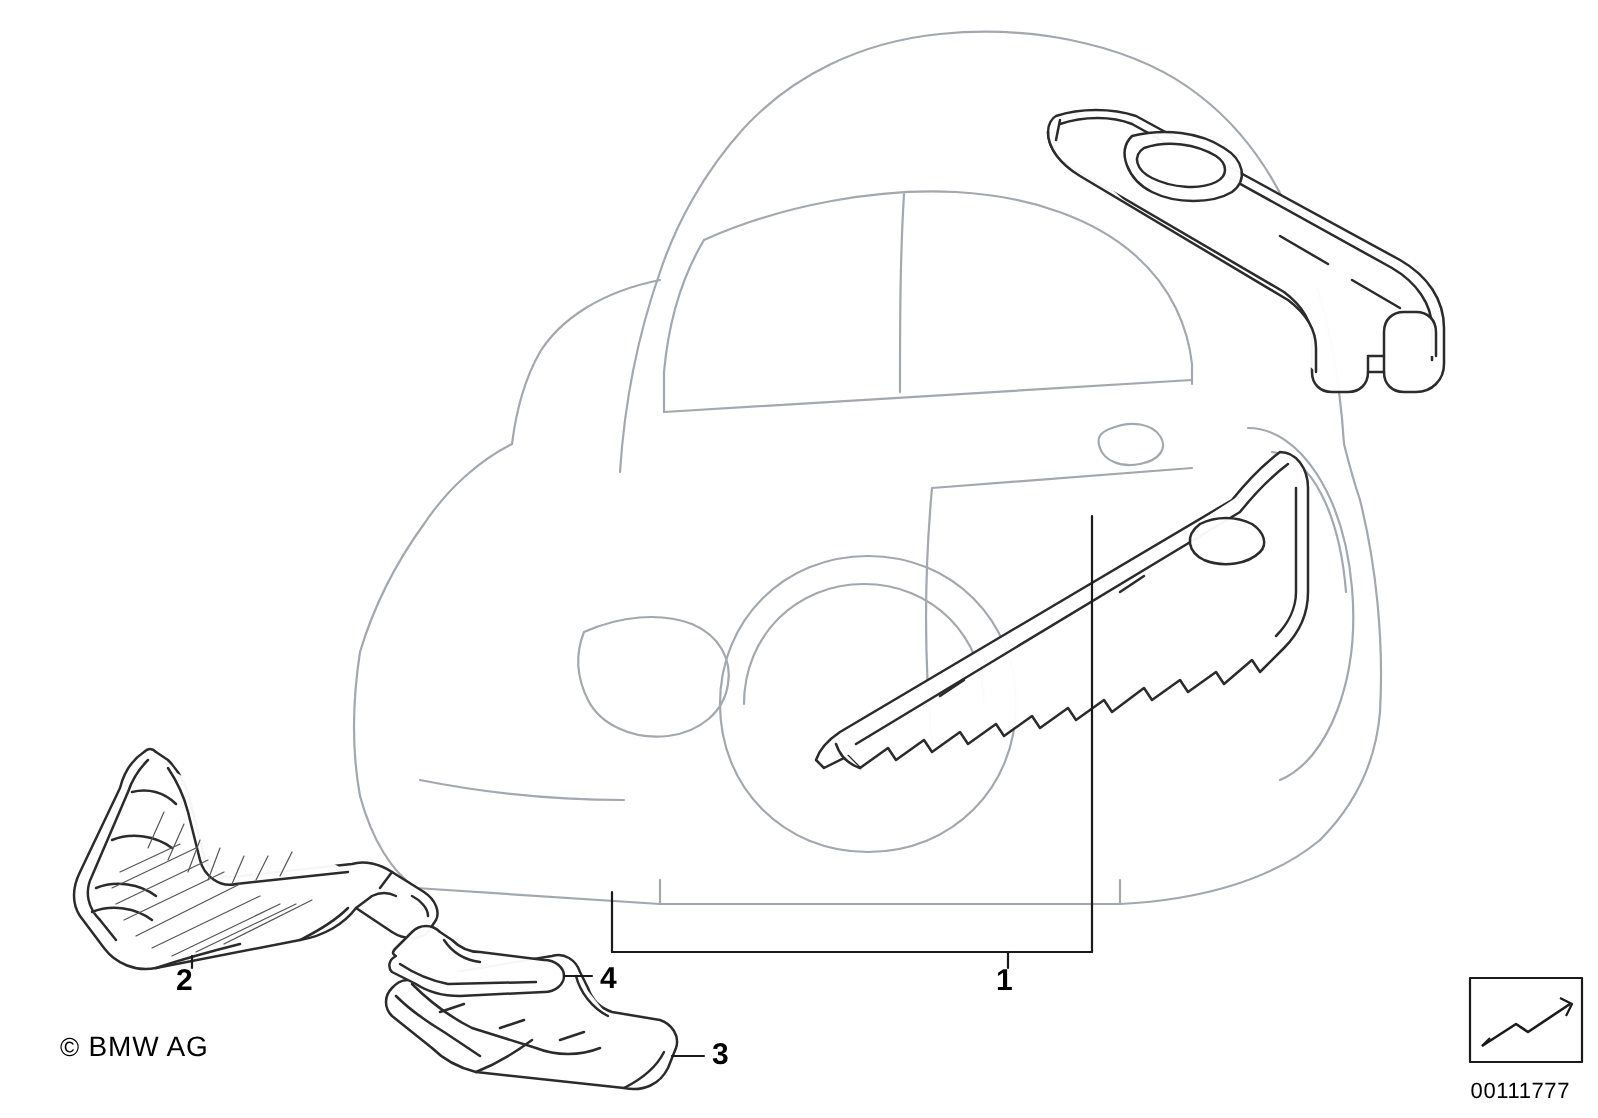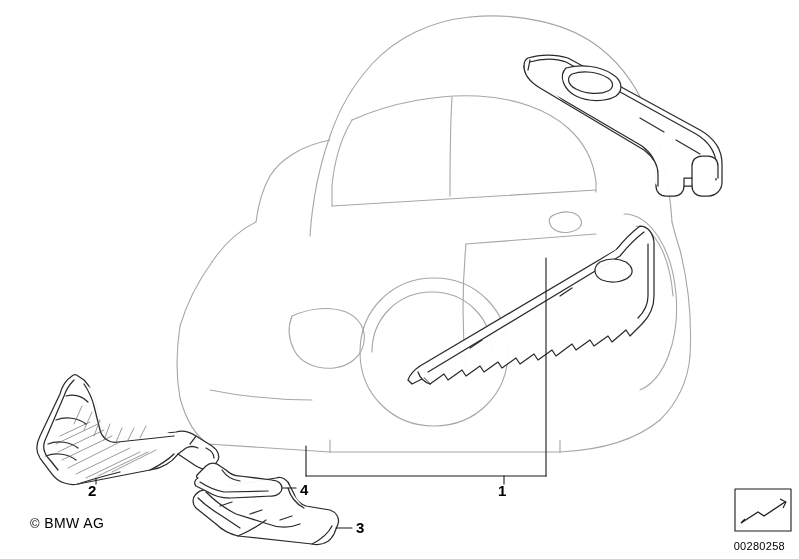--- a/index.html
+++ b/index.html
@@ -209,15 +209,15 @@
   <div class="label" style="left:498px; top:483px;">1</div>
   <div class="label" style="left:88px; top:483px;">2</div>
   <div class="label" style="left:356px; top:520px;">3</div>
   <div class="label" style="left:300px; top:482px;">4</div>
 
   <div class="copyright">
     <span class="sym">©</span>
     <span>BMW AG</span>
   </div>
 
-  <div class="partnum">00280258</div>
+  <div class="partnum">00111777</div>
 
 </div>
 
 </body></html>

